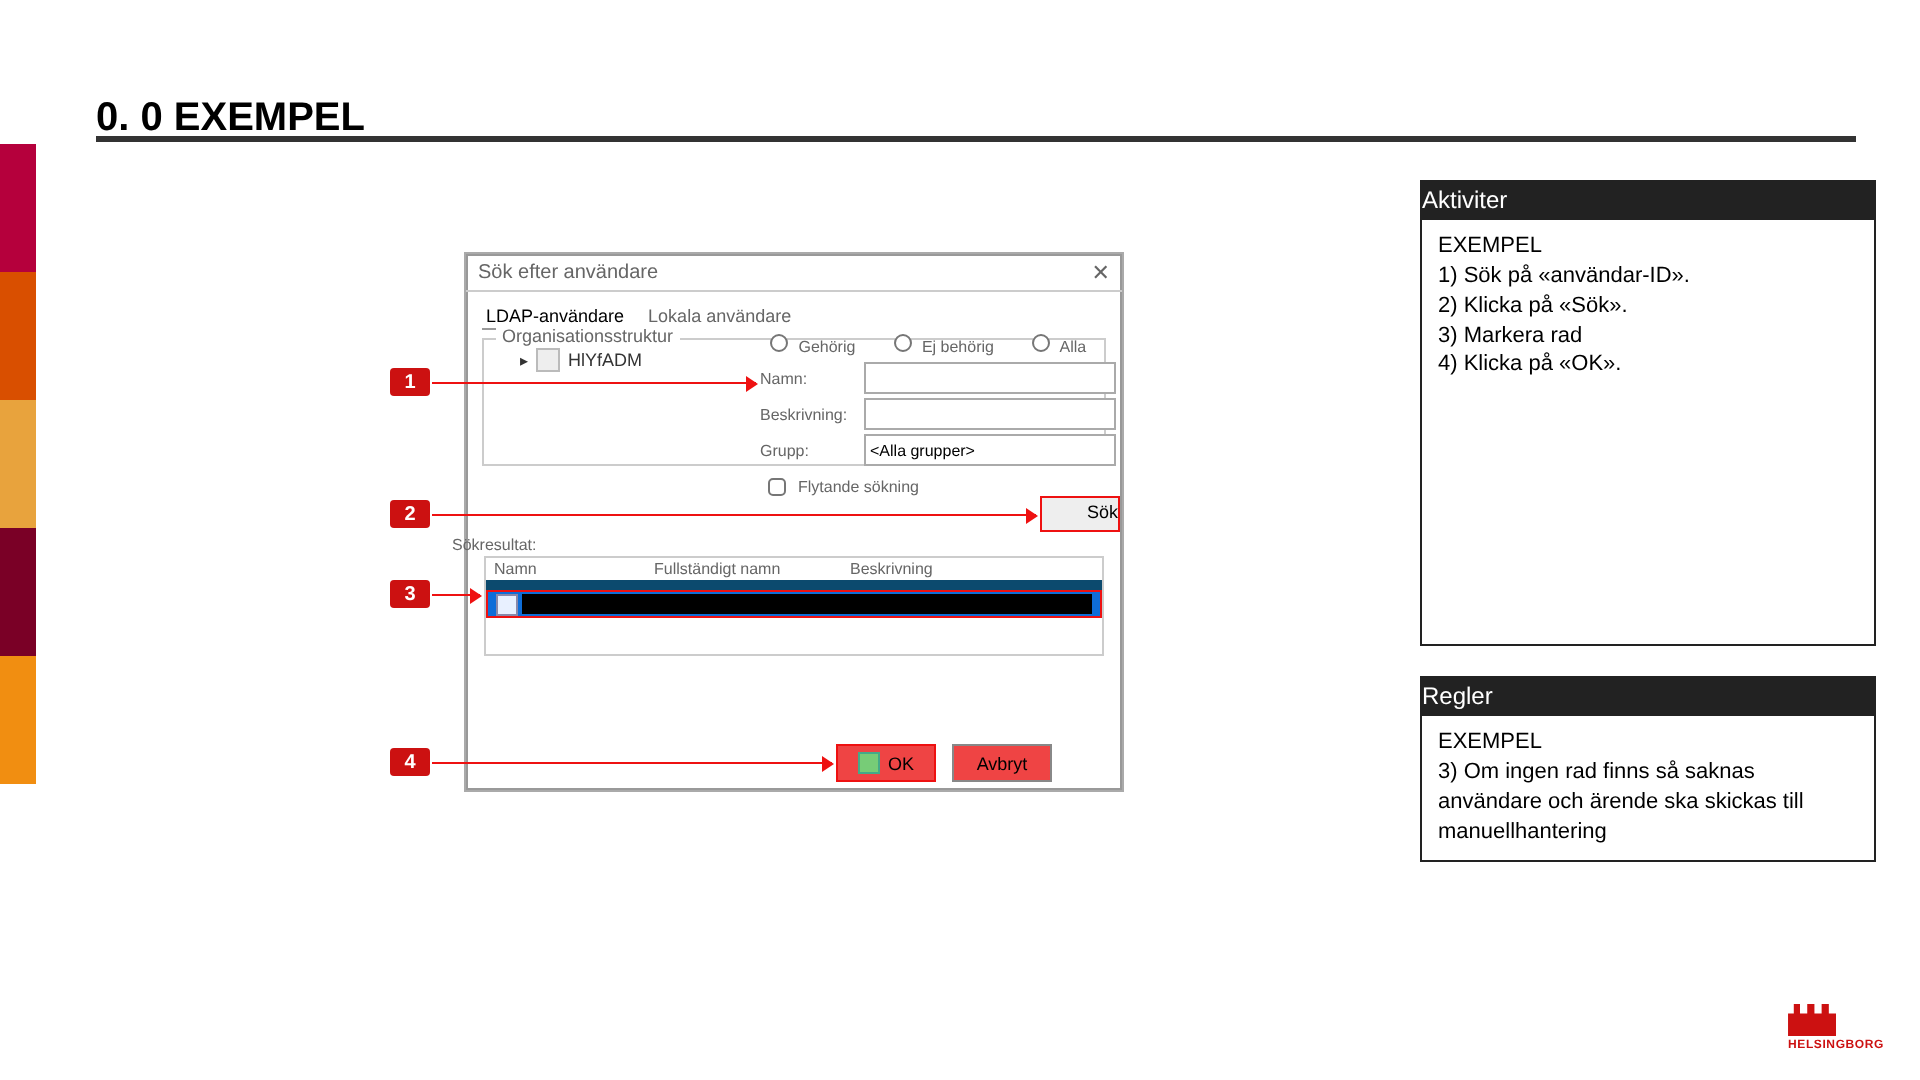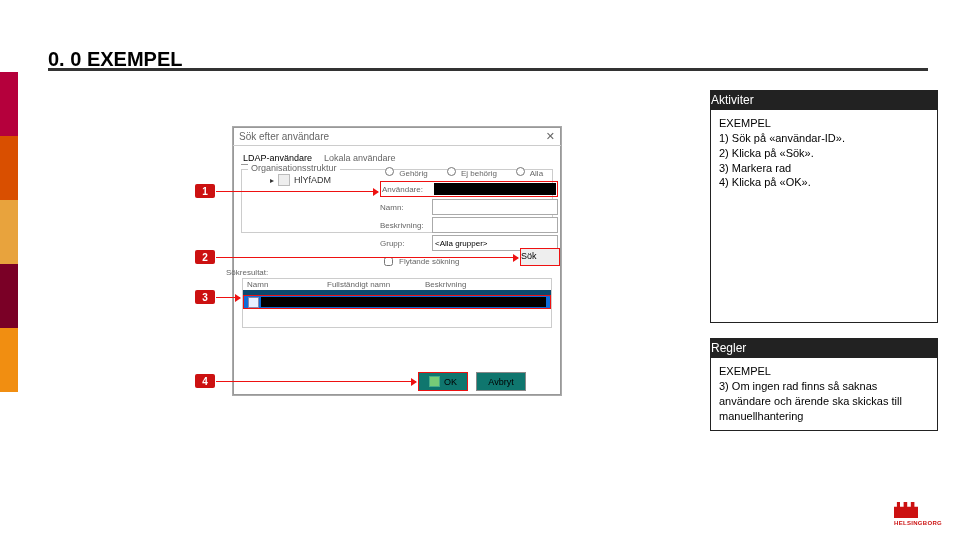--- a/index.html
+++ b/index.html
@@ -13,47 +13,47 @@
   .box-body{background:#fff;padding:6px 8px;font-size:11px;line-height:1.35;min-height:110px}
   .aktiviter-box .box-body{min-height:200px}
   .regler-box .box-body{min-height:60px}
   .dialog{position:absolute;left:232px;top:126px;width:328px;height:268px;border:1px solid #aaa;background:#fff;box-shadow:0 0 0 1px #999 inset}
   .dialog-title{display:flex;justify-content:space-between;align-items:center;height:18px;padding:0 6px;font-size:10px;color:#666;border-bottom:1px solid #ccc}
   .close-x{font-size:11px;color:#666;cursor:default}
   .dialog-inner{padding:6px 8px}
   .tabs{display:flex;gap:8px;font-size:9px;color:#666;margin-bottom:4px}
   .tab{padding:1px 2px}
   .tab.active{color:#000;border-bottom:1px solid #999;font-weight:500}
-  .panel{border:1px solid #ccc;padding:4px 20px;margin-bottom:20px;position:relative}
+  .panel{border:1px solid #ccc;padding:4px 10px;margin-bottom:20px;position:relative}
   .panel-label{position:absolute;top:-7px;left:6px;background:#fff;padding:0 3px;font-size:9px;color:#666}
   .tree-row{display:flex;align-items:center;gap:4px;font-size:9px;color:#333;padding-left:8px}
   .tree-icon{width:10px;height:10px;background:#eee;border:1px solid #bbb}
   .right-form{position:absolute;left:380px;top:164px;width:178px}
   .checks{display:flex;gap:14px;font-size:8px;color:#666;margin-bottom:3px}
   .checks input{width:9px;height:9px}
   .form-row{display:flex;align-items:center;margin-bottom:2px}
   .form-row label{width:52px;font-size:8px;color:#666}
   .form-row input,.form-row select{flex:1;height:12px;font-size:8px;border:1px solid #aaa;background:#fff}
   .blackout{height:12px;background:#000;flex:1}
   .flyt{font-size:8px;color:#666;margin-top:3px;display:flex;align-items:center;gap:3px}
   .flyt input{width:9px;height:9px}
-  .sok-btn{position:absolute;left:520px;top:248px;width:38px;height:16px;font-size:9px;background:#eee;border:1px solid #888;text-align:left;line-height:14px}
+  .sok-btn{position:absolute;left:520px;top:248px;width:38px;height:16px;font-size:9px;background:#eee;border:1px solid #888;text-align:right;line-height:14px}
   .sokres-label{position:absolute;left:226px;top:268px;font-size:8px;color:#666}
   .results{position:absolute;left:242px;top:278px;width:308px;height:48px;border:1px solid #ccc}
   .results-head{display:flex;font-size:8px;color:#666;border-bottom:5px solid #0c4a6e}
   .results-head div{padding:1px 4px}
   .results-head div:nth-child(1){width:72px}
   .results-head div:nth-child(2){width:90px}
   .results-head div:nth-child(3){flex:1}
   .results-row{display:flex;align-items:center;height:12px;background:#0e6dd8;padding:0 4px;gap:2px}
   .results-row .user-ico{width:9px;height:9px;background:#e8f0ff;border:1px solid #88a}
   .results-row .black{height:10px;background:#000;flex:1}
   .row-border{border:1.5px solid #e11;margin:0}
   .btnrow{position:absolute;left:418px;top:372px;display:flex;gap:8px}
-  .btn{width:48px;height:17px;border:1px solid #888;background:#0f766e;font-size:9px;display:flex;align-items:center;justify-content:center;gap:4px}
+  .btn{width:48px;height:17px;border:1px solid #888;background:#ef4444;font-size:9px;display:flex;align-items:center;justify-content:center;gap:4px}
   .btn.ok{border:1.5px solid #e11}
   .ok-ico{width:9px;height:9px;border:1px solid #4a8;background:#7c7}
   .marker{position:absolute;width:20px;height:14px;background:#c11;color:#fff;font-size:10px;font-weight:700;display:flex;align-items:center;justify-content:center;border-radius:2px}
   .arrow{position:absolute;height:0;border-top:1.5px solid #e11}
   .arrow:after{content:'';position:absolute;right:-1px;top:-4px;border-left:6px solid #e11;border-top:4px solid transparent;border-bottom:4px solid transparent}
   .logo{position:absolute;right:18px;bottom:14px;text-align:center}
   .logo-castle{width:22px;height:16px;background:#c11;display:flex;align-items:flex-end;justify-content:space-around;padding:0 1px}
   .logo-castle{clip-path:polygon(0 30%,12% 30%,12% 0,25% 0,25% 30%,40% 30%,40% 0,55% 0,55% 30%,70% 30%,70% 0,85% 0,85% 30%,100% 30%,100% 100%,0 100%)}
   .logo-text{font-size:6px;color:#c11;font-weight:700;margin-top:2px;letter-spacing:.3px}
 </style>
@@ -115,24 +115,20 @@
     </div>
   </div>
 </div>
 
 <div class="right-form">
   <div class="checks">
     <label><input type="radio" style=""> <span>Gehörig</span></label>
     <label><input type="radio" style=""> <span>Ej behörig</span></label>
     <label><input type="radio" style=""> <span>Alla</span></label>
   </div>
-  <div class="form-row" style="border:1.5px solid #e11;padding:1px">
-    <label>Användare:</label>
-    <div class="blackout"></div>
-  </div>
   <div class="form-row">
       <label>Namn:</label>
       <input style="">
     </div>
   <div class="form-row">
       <label>Beskrivning:</label>
       <input style="">
     </div>
   <div class="form-row">
       <label>Grupp:</label>

